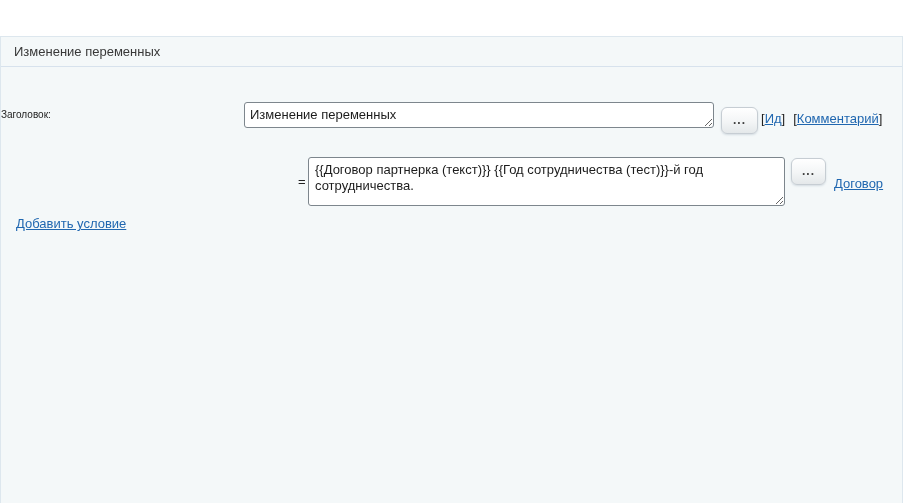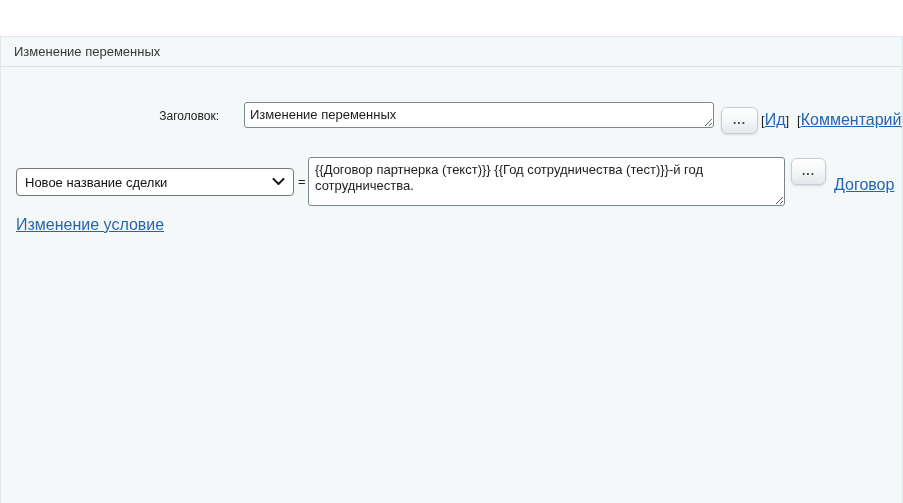--- a/index.html
+++ b/index.html
@@ -25,22 +25,21 @@
     padding-left: 13px;
     border-bottom: 1px solid #d7e2ed;
     font-size: 13px;
     color: #383838;
   }
   .field-label {
     position: absolute;
     left: 0;
     top: 72px;
     width: 218px;
-    text-align: right;
-    font-size: 12px;
+    font-size: 10px;
     color: #222;
   }
   textarea {
     font-family: "Liberation Sans", "DejaVu Sans", sans-serif;
     font-size: 13px;
     color: #1c1c1c;
     background: #ffffff;
     border: 1px solid #7d868d;
     border-radius: 3px;
     resize: both;
@@ -79,21 +78,21 @@
     color: #3f3f3f;
     text-align: center;
     line-height: 21px;
     cursor: pointer;
   }
   .dots-btn-title { left: 720px; top: 70px; }
   .dots-btn-value { left: 790px; top: 121px; width: 35px; }
   a.blue-link {
     color: #2067b0;
     text-decoration: underline;
-    font-size: 16px;
+    font-size: 13px;
     cursor: pointer;
   }
   .bracket {
     color: #222;
     font-size: 13px;
   }
   .meta-links {
     position: absolute;
     left: 760px;
     top: 74px;
@@ -156,32 +155,24 @@
   <label class="field-label">Заголовок:</label>
 
   <textarea class="title-textarea" spellcheck="false" style="">Изменение переменных</textarea>
 
   <button class="dots-btn dots-btn-title">...</button>
 
   <span class="meta-links">
     <span class="group"><span class="bracket">[</span><a class="blue-link">Ид</a><span class="bracket">]</span></span><span class="group"><span class="bracket">[</span><a class="blue-link">Комментарий</a><span class="bracket">]</span></span>
   </span>
 
-  <span class="select-wrap">
-    <select class="variable-select">
-      <option selected="">Новое название сделки</option>
-    </select>
-    <svg class="chevron" width="13" height="8" viewBox="0 0 13 8">
-      <polyline points="1.5,1 6.5,6 11.5,1" fill="none" stroke="#1a1a1a" stroke-width="2" stroke-linecap="round" stroke-linejoin="round"></polyline>
-    </svg>
-  </span>
 
   <span class="equals-sign">=</span>
 
   <textarea class="value-textarea" spellcheck="false" style="">{{Договор партнерка (текст)}} {{Год сотрудничества (тест)}}-й год сотрудничества.</textarea>
 
   <button class="dots-btn dots-btn-value">...</button>
 
   <a class="blue-link delete-link">Договор</a>
 
-  <a class="blue-link add-condition-link">Изменение условие</a>
+  <a class="blue-link add-condition-link">Добавить условие</a>
 
 </div>
 
 </body></html>

